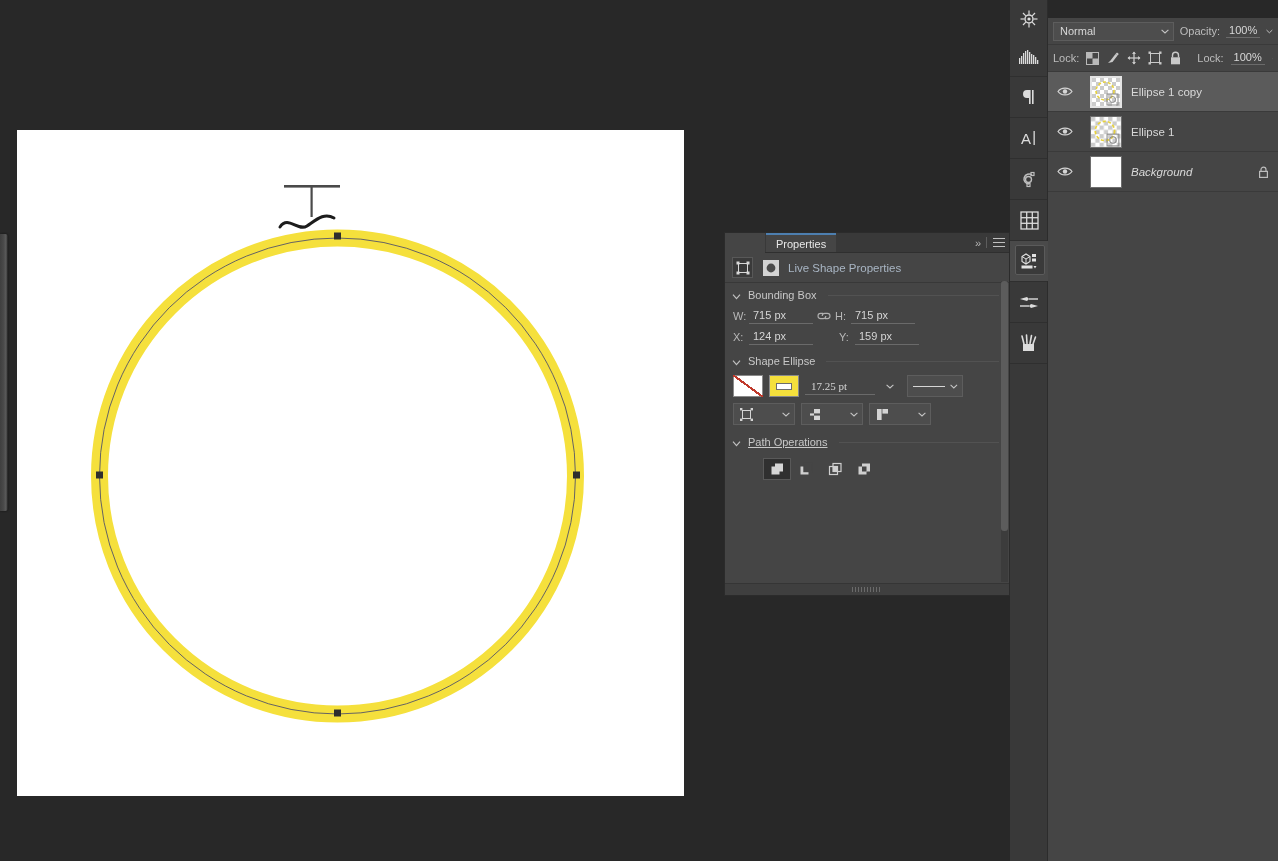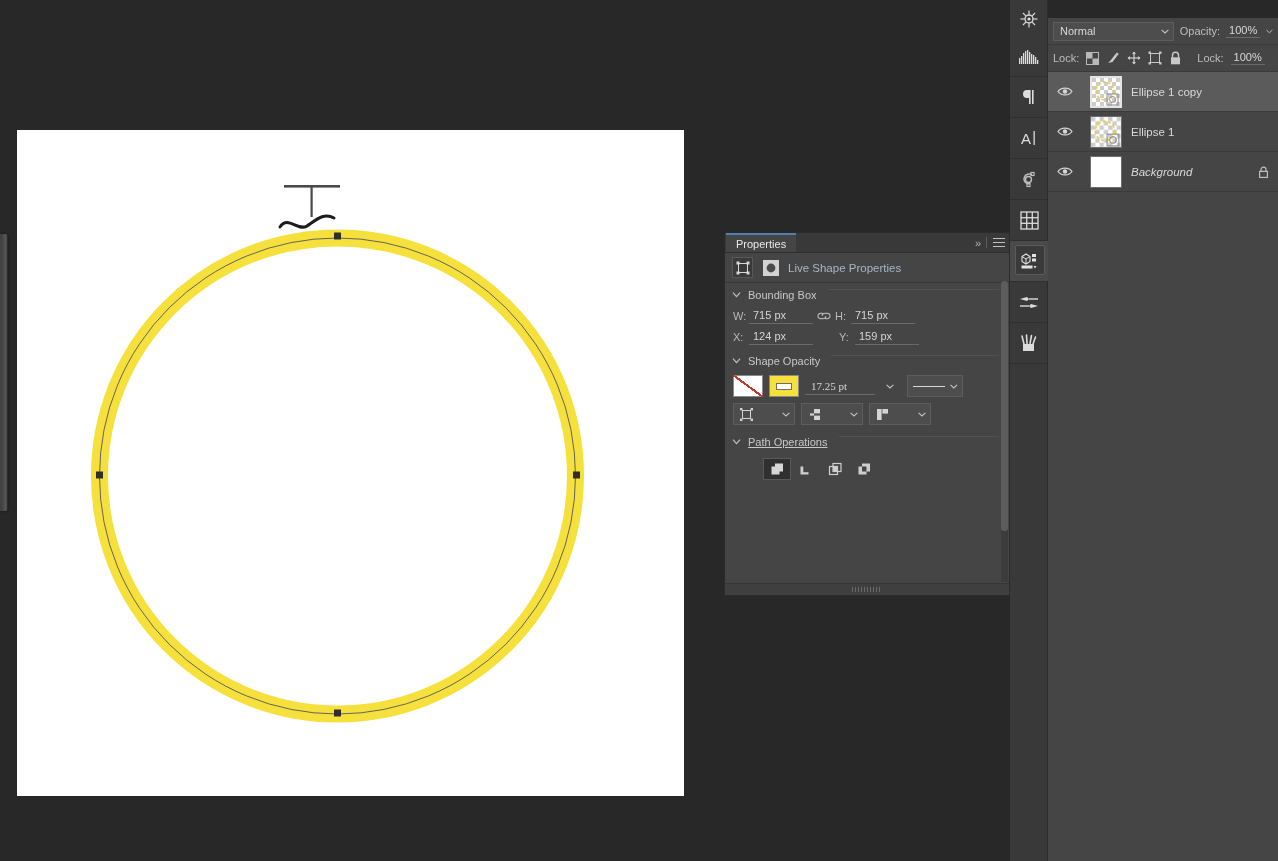--- a/index.html
+++ b/index.html
@@ -32,41 +32,41 @@
   
   .cursor-wrap{position:absolute;left:276px;top:182px;width:72px;height:52px;}
 
   
   .props{
     position:absolute;left:724px;top:232px;width:286px;height:364px;
     background:#454545;
     border:1px solid #2b2b2b;
     box-sizing:border-box;
   }
-  .props-tabbar{height:19px;background:#393939;position:relative;border-bottom:1px solid #2f2f2f;}
+  .props-tabbar{height:19px;background:#393939;position:relative;border-bottom:1px solid #2f2f2f;margin-left:40px;}
   .props-tab{
     position:absolute;left:1px;top:0;height:19px;line-height:19px;
     padding:0 10px;background:#454545;color:#e8e8e8;font-size:11px;
     border-top:2px solid #4d7fb0;box-sizing:border-box;
   }
   .tabbar-right{position:absolute;right:4px;top:0;height:19px;display:flex;align-items:center;gap:6px;}
   .chev2{color:#b5b5b5;font-size:11px;letter-spacing:-1px;}
   .divider-v{width:1px;height:11px;background:#5d5d5d;}
   .hamburger{width:12px;height:9px;display:flex;flex-direction:column;justify-content:space-between;}
   .hamburger i{display:block;height:1px;background:#c0c0c0;}
 
   .props-head{
     height:29px;display:flex;align-items:center;gap:7px;padding-left:7px;
     background:#454545;border-bottom:1px solid #383838;
   }
   .ph-icon{width:21px;height:21px;background:#3a3a3a;border:1px solid #585858;display:flex;align-items:center;justify-content:center;box-sizing:border-box;}
   .ph-icon2{width:21px;height:21px;display:flex;align-items:center;justify-content:center;}
   .ph-title{color:#a9b6c4;font-size:11.5px;}
 
-  .sect-head{display:flex;gap:7px;padding:6px 10px 2px 7px;}
+  .sect-head{display:flex;align-items:center;gap:7px;padding:6px 10px 2px 7px;}
   .sect-chev{width:9px;height:9px;}
   .sect-label{color:#c8c8c8;font-size:11px;white-space:nowrap;}
   .sect-rule{flex:1;height:1px;background:#525252;margin-left:4px;}
 
   .row{display:flex;align-items:center;padding:5px 8px 0 8px;}
   .fld-label{color:#b8b8b8;font-size:11px;width:16px;}
   .fld{
     width:58px;border:none;border-bottom:1px solid #6a6a6a;background:transparent;
     color:#d5d5d5;font-family:"Liberation Sans",sans-serif;font-size:11px;
     padding:1px 2px 2px 4px;outline:none;
@@ -254,21 +254,21 @@
       <span class="fld-label">Y:</span>
       <input class="fld" value="159 px" style="">
     </div>
 
     <div class="sect-head" style="padding-top:10px;">
       <span class="sect-chev">
         <svg width="9" height="9" viewBox="0 0 9 9">
             <path d="M1 2.6 L4.5 6.6 L8 2.6" fill="none" stroke="#c0c0c0" stroke-width="1.2"></path>
           </svg>
       </span>
-      <span class="sect-label">Shape Opacity</span>
+      <span class="sect-label">Shape Ellipse</span>
       <span class="sect-rule"></span>
     </div>
 
     <div class="srow">
       <span class="swatch-fill"></span>
       <span class="swatch-stroke">
           <i></i>
         </span>
       <input class="wfield" value="17.25 pt" style="">
       <span class="cbtn stroke-style-btn" style="width:20px;border:none;background:transparent;padding:0;">

